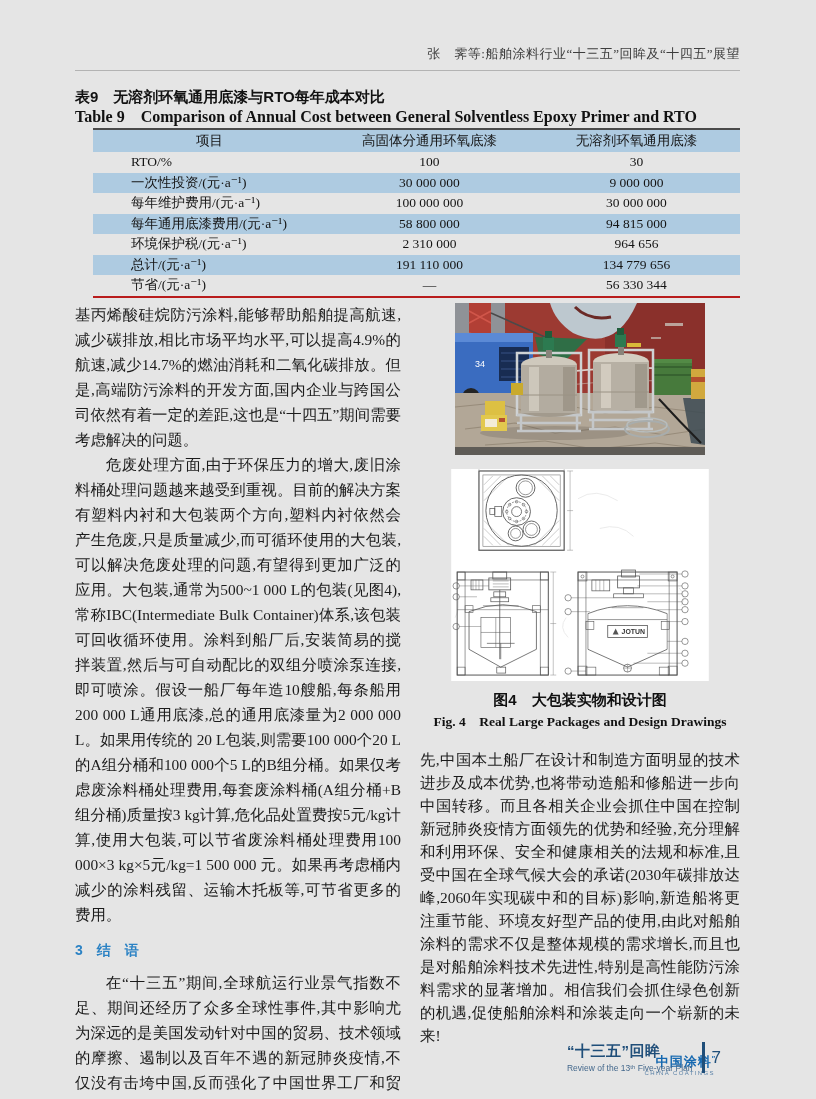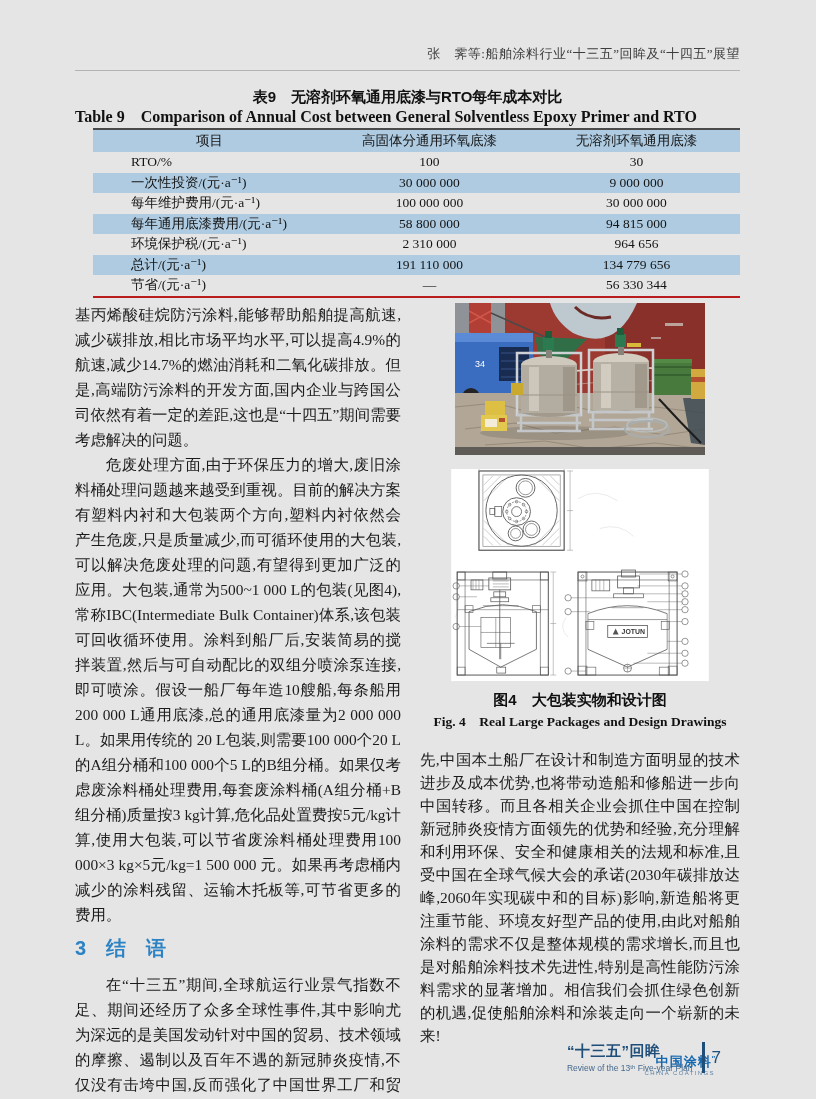--- a/index.html
+++ b/index.html
@@ -4,43 +4,43 @@
 <style>
   html,body{margin:0;padding:0;background:#ffffff;}
   .page{position:relative;width:816px;height:1099px;background:#e5e5e5;overflow:hidden;
         font-family:"Liberation Serif","DejaVu Serif",serif;color:#1b1b1b;}
 
   
   .running-head{position:absolute;top:45px;right:76px;font-size:13px;color:#3d3d3d;letter-spacing:.5px;}
   .head-rule{position:absolute;top:70px;left:75px;width:665px;height:1px;background:#b3b3b3;}
 
   
-  .table-title-zh{position:absolute;top:88px;left:75px;width:665px;text-align:center;
+  .table-title-zh{position:absolute;top:88px;left:75px;width:665px;text-align:left;
                   font-family:"Liberation Sans","DejaVu Sans",sans-serif;font-weight:bold;font-size:15px;color:#111;}
   .table-title-en{position:absolute;top:108px;left:75px;width:665px;text-align:left;
                   font-weight:bold;font-size:16px;color:#111;}
 
   
   table.cost-table{position:absolute;top:128px;left:93px;width:647px;border-collapse:collapse;
                    font-size:13.5px;border-top:2px solid #4a4a4a;border-bottom:2px solid #b91c1c;}
   .cost-table th,.cost-table td{font-weight:normal;padding:0;height:20.5px;text-align:center;color:#141414;}
   .cost-table thead tr{background:#aecbe1;}
   .cost-table thead th{height:22px;}
   .cost-table tbody tr:nth-child(even){background:#aecbe1;}
   .cost-table td.lbl{text-align:left;padding-left:38px;}
   .cost-table col.c1{width:36%;} .cost-table col.c2{width:32%;} .cost-table col.c3{width:32%;}
 
   
   .col-left{position:absolute;top:302px;left:75px;width:326px;}
   .col-right{position:absolute;top:300px;left:420px;width:320px;}
   .col-left p,.col-right p{margin:0;font-size:15.4px;line-height:25px;text-align:justify;text-indent:2em;}
   .col-left p.noindent{text-indent:0;}
   .col-right p.body-r{text-indent:0;line-height:23px;margin-top:18px;}
-  .section-heading{margin:8px 0 10px 0;font-family:"Liberation Sans","DejaVu Sans",sans-serif;
-                   font-size:20px;font-weight:bold;color:#2b82c4;}
+  .section-heading{margin:15px 0 10px 0;font-family:"Liberation Sans","DejaVu Sans",sans-serif;
+                   font-size:14px;font-weight:bold;color:#2b82c4;}
 
   
   .figure{width:320px;text-align:center;}
   .photo-svg{display:block;margin:3px auto 0 auto;}
   .drawings-svg{display:block;margin:14px auto 0 auto;}
   .fig-caption-zh{margin-top:10px;font-family:"Liberation Sans","DejaVu Sans",sans-serif;
                   font-weight:bold;font-size:15px;color:#111;}
   .fig-caption-en{margin-top:4px;font-weight:bold;font-size:13.5px;color:#111;}
 
   

